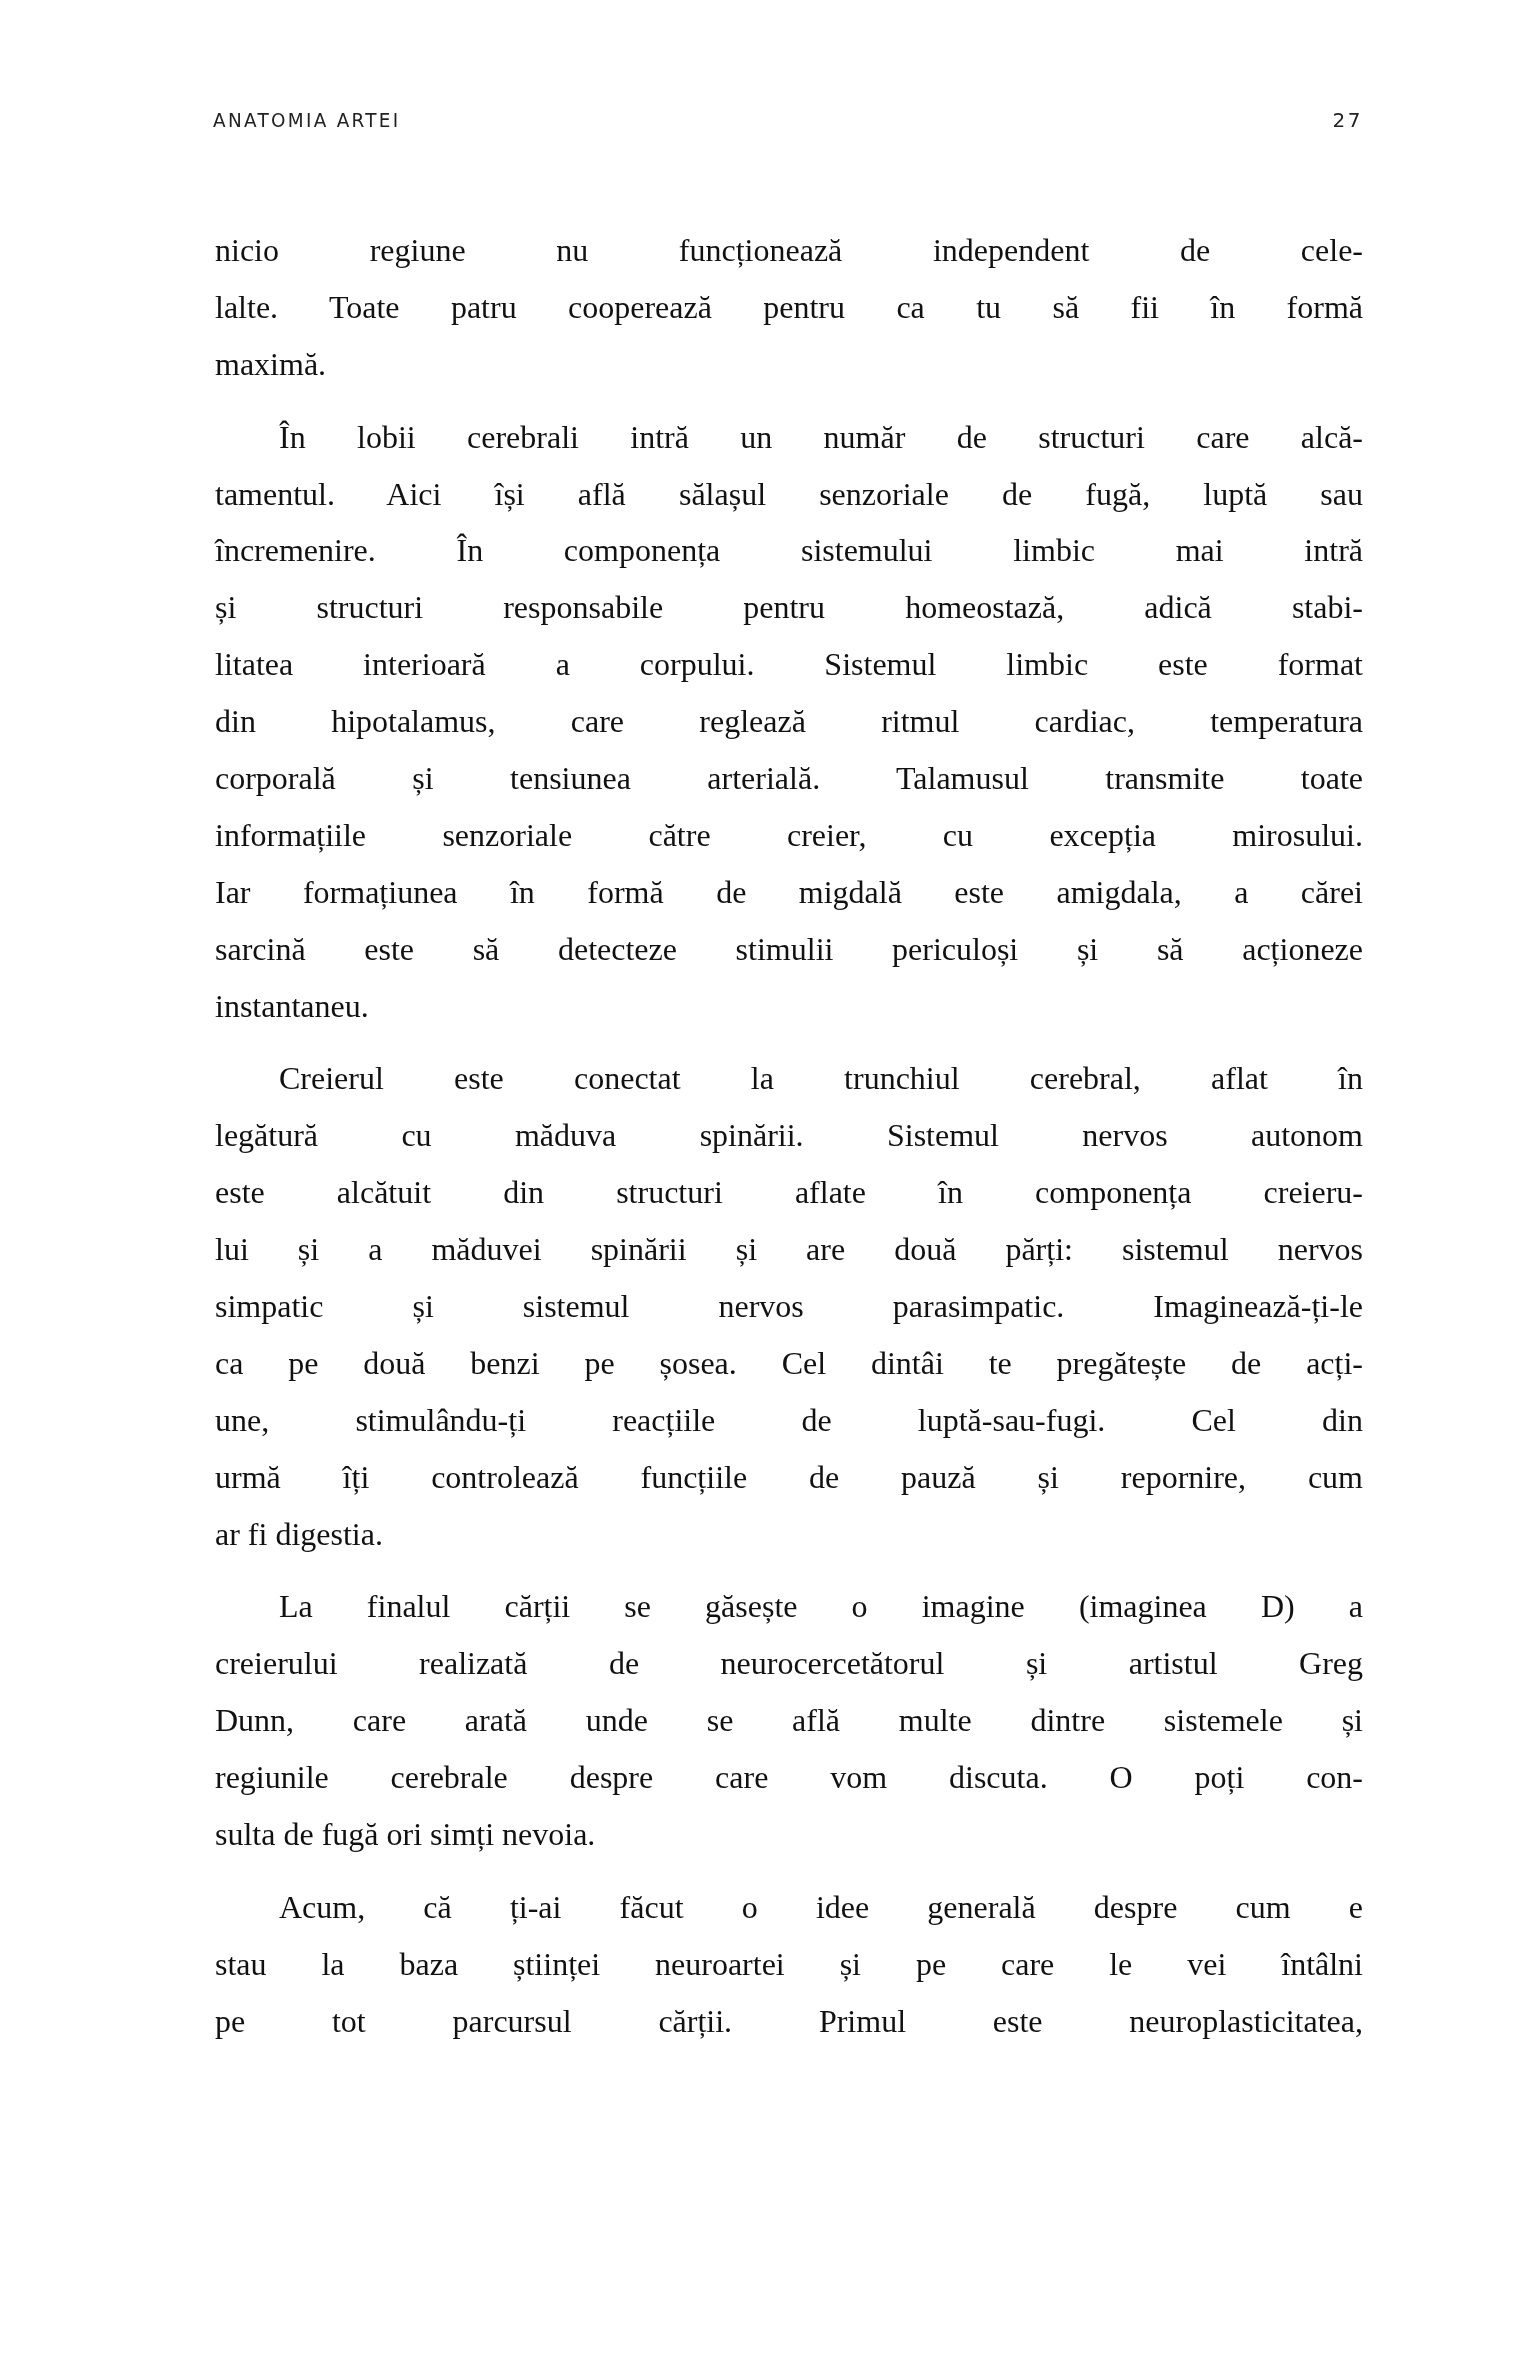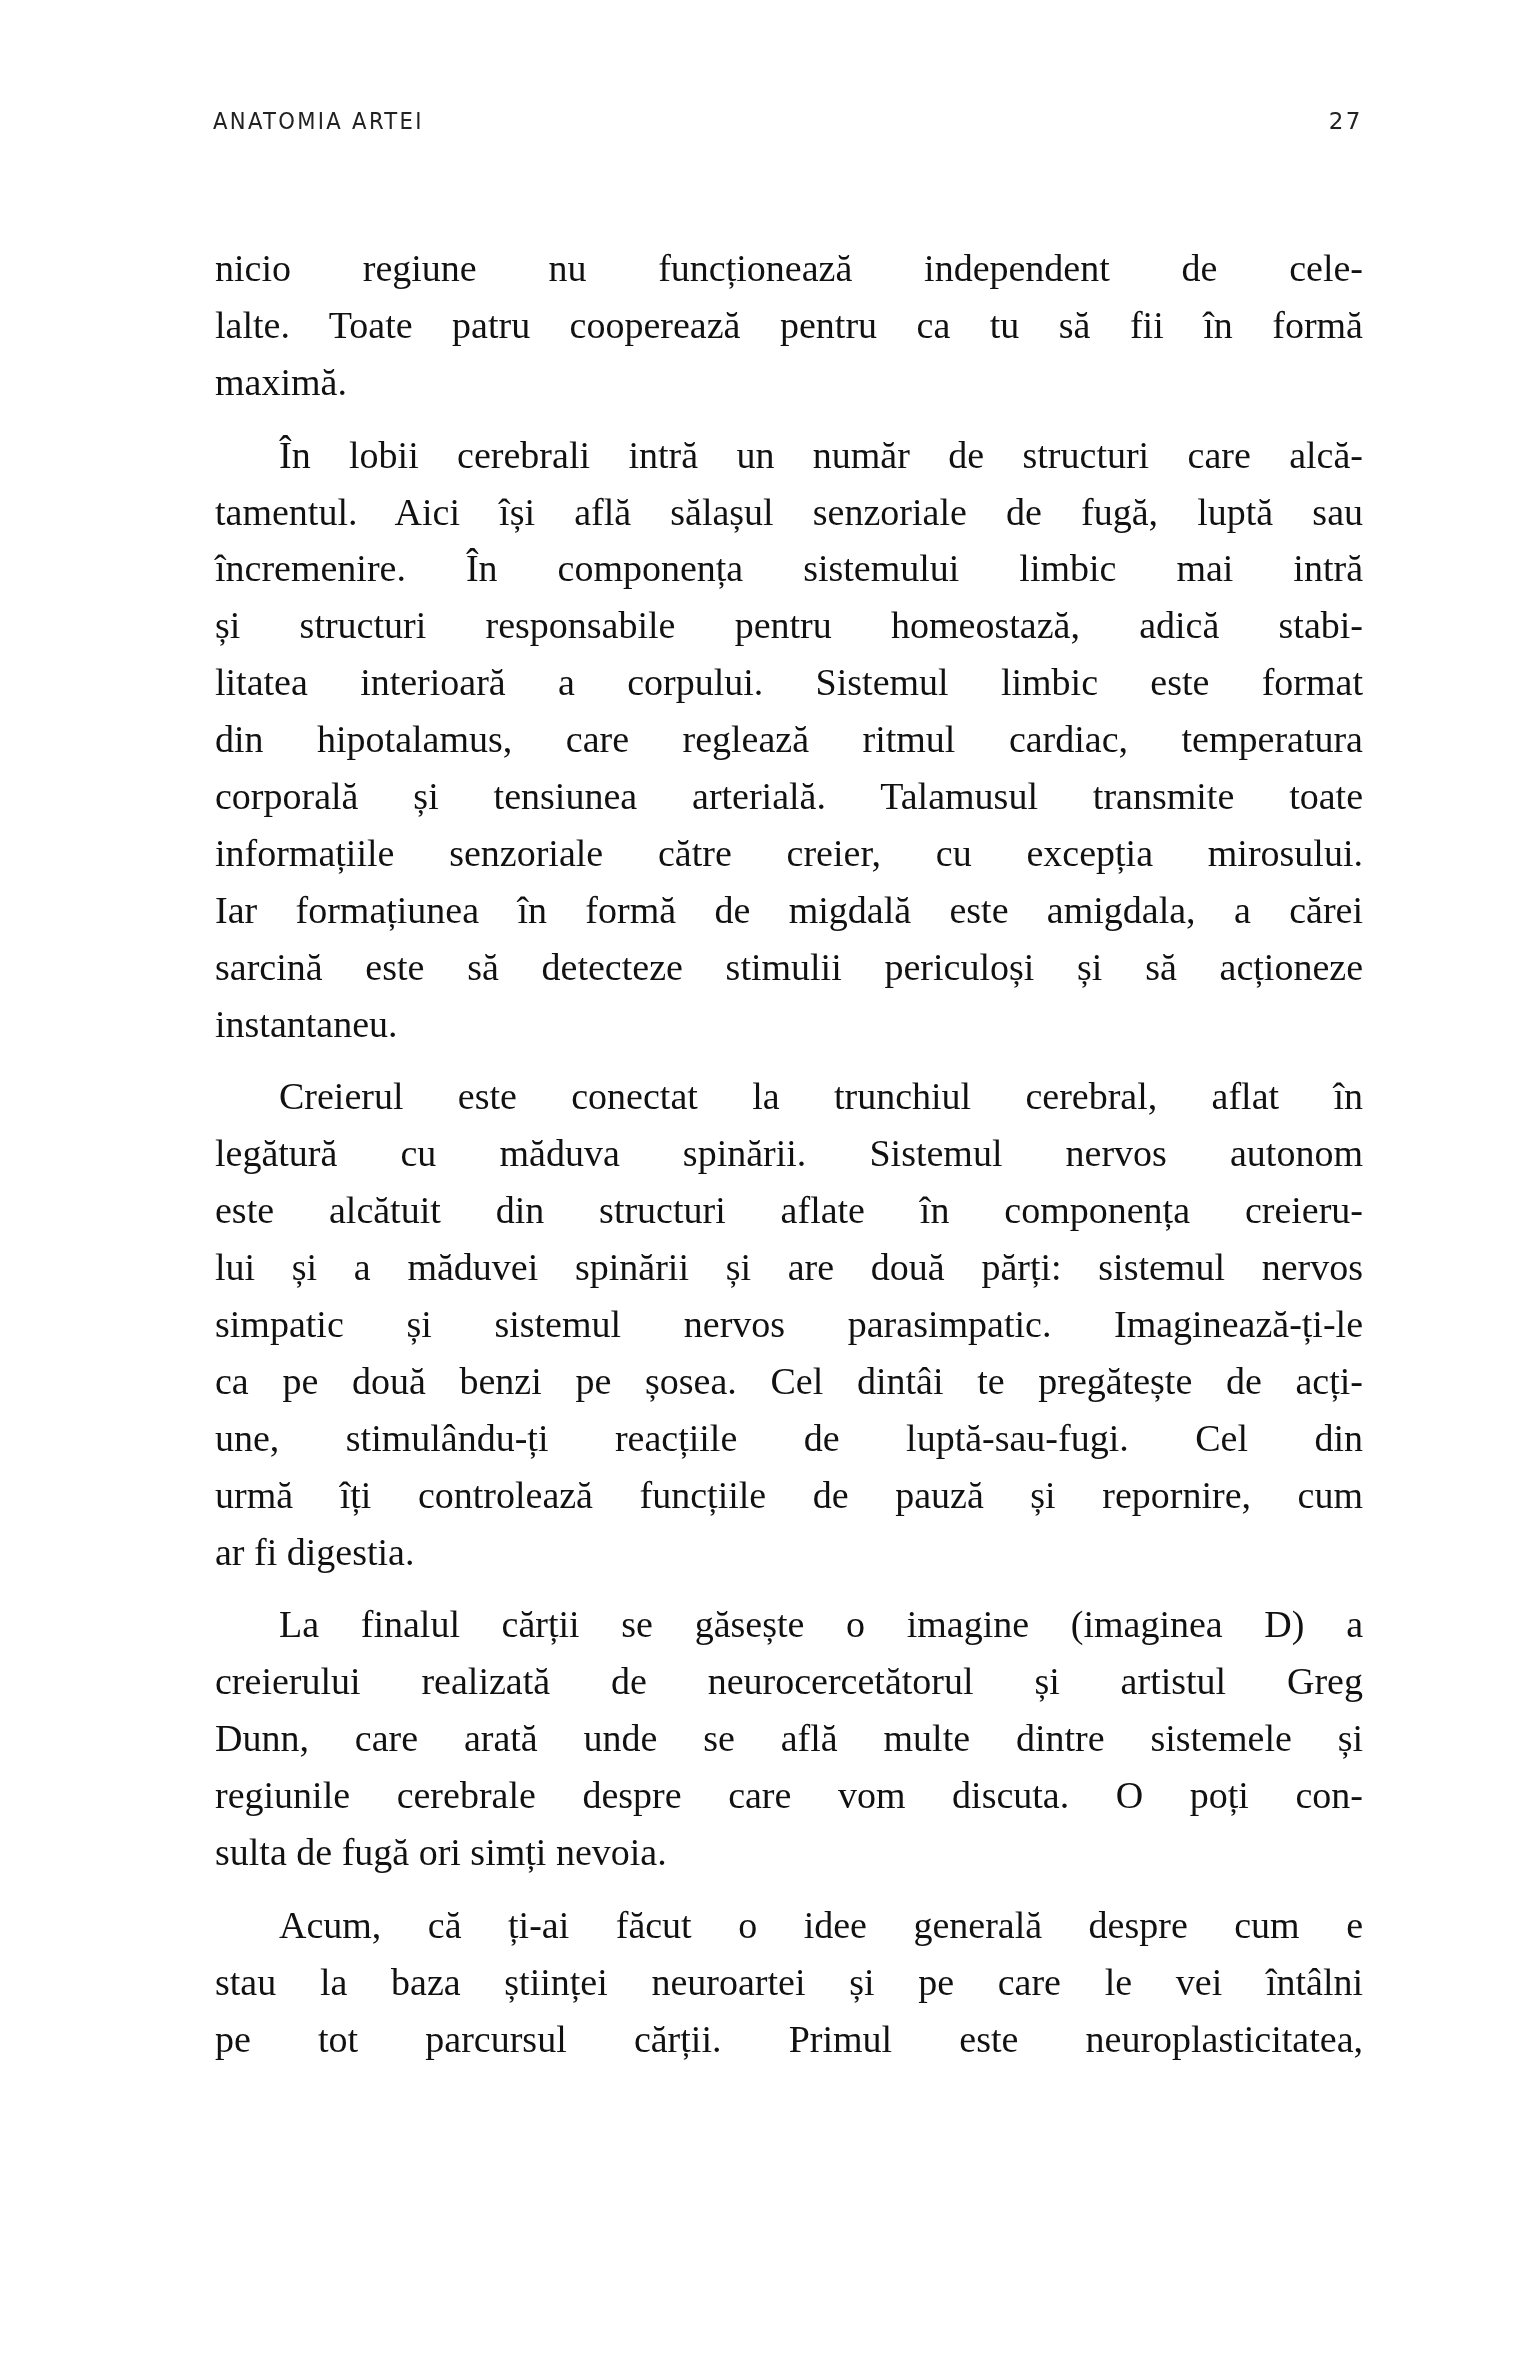--- a/index.html
+++ b/index.html
@@ -1,27 +1,27 @@
 <!DOCTYPE html>
 <html><head>
 <meta charset="utf-8">
 <style>
   html, body { margin: 0; padding: 0; background: #ffffff; }
   body { width: 1535px; height: 2362px; position: relative; overflow: hidden; color: #1a1a1a; }
   .header {
     position: absolute; left: 213px; right: 172px; top: 108px;
     display: flex; justify-content: space-between; align-items: baseline;
-    font-family: "DejaVu Sans", sans-serif; font-size: 23px; letter-spacing: 2.5px;
+    font-family: "DejaVu Sans", sans-serif; font-size: 20px; letter-spacing: 2.5px;
     color: #222;
   }
   .header .title { transform: scaleX(0.92); transform-origin: left center; }
   .text {
-    position: absolute; left: 215px; width: 1148px; top: 240px;
+    position: absolute; left: 215px; width: 1148px; top: 222px;
     font-family: "Liberation Serif", "DejaVu Serif", serif;
-    font-size: 38px; line-height: 56.9px; color: #111;
+    font-size: 32px; line-height: 56.9px; color: #111;
   }
   .line {
     display: block; height: 56.9px; white-space: nowrap;
     text-align: justify; text-align-last: justify;
   }
   .line.last { text-align-last: left; }
   .line.indent { padding-left: 64px; margin-top: 16px; }
 </style>
 </head>
 <body>

